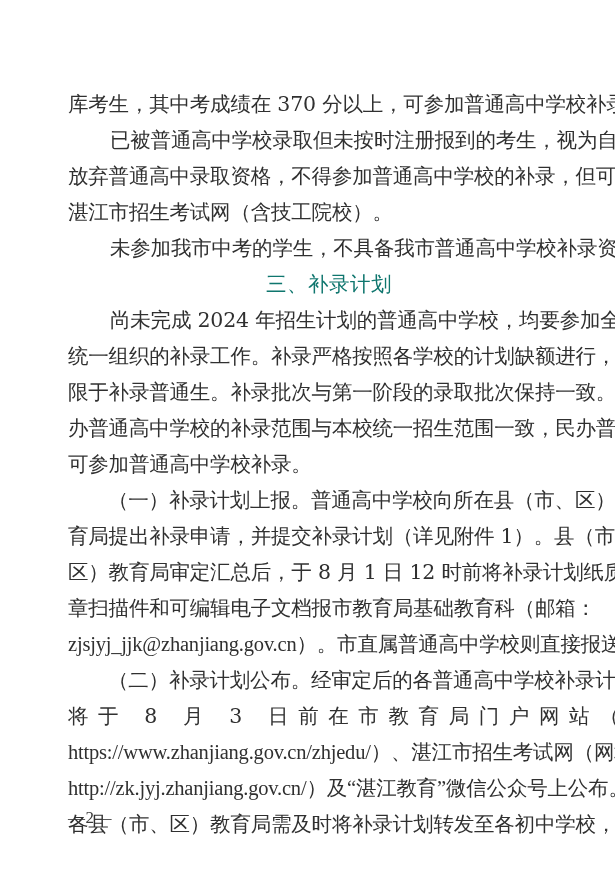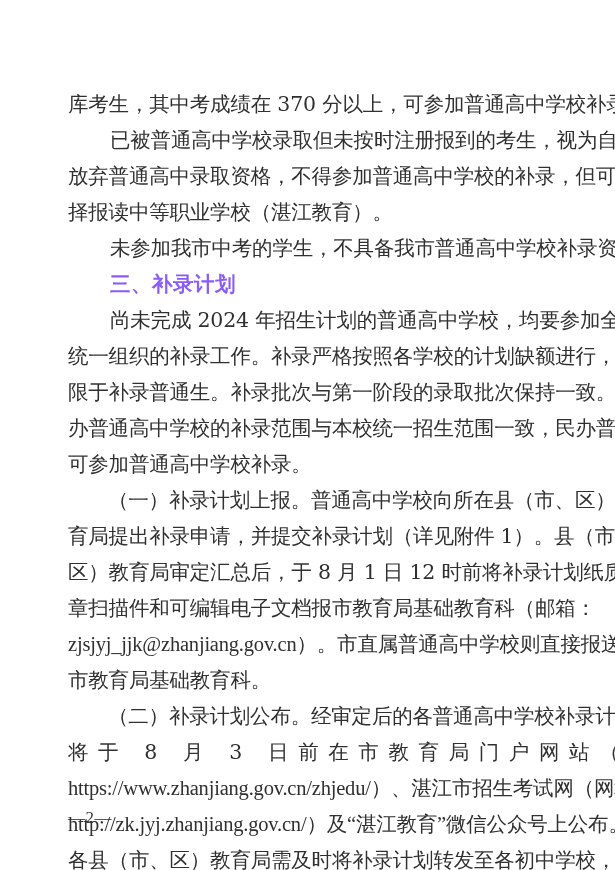--- a/index.html
+++ b/index.html
@@ -31,24 +31,25 @@
     letter-spacing: 0.1px;
   }
   
   .line.indent {
     padding-left: 42px;
   }
   .line.indent-sm {
     padding-left: 40px;
   }
   .line.heading {
-    font-weight: bold;
+    font-weight: normal;
     padding-left: 42px;
     letter-spacing: 0.5px;
-    color: #8b5cf6;
+    color: #0f766e;
+    text-align: center;
   }
   
   .line.tracked {
     letter-spacing: 9.6px;
     padding-left: 0;
   }
   .line.tight {
     letter-spacing: -0.2px;
   }
   .latin {
@@ -69,38 +70,37 @@
 <body>
 
 <div class="page">
 
   <div class="text-column">
 
     <div class="line tight">库考生，其中考成绩在 370 分以上，可参加普通高中学校补录。</div>
 
     <div class="line indent tight">已被普通高中学校录取但未按时注册报到的考生，视为自愿</div>
     <div class="line tight">放弃普通高中录取资格，不得参加普通高中学校的补录，但可选</div>
-    <div class="line tight">择报读中等职业学校（湛江教育）。</div>
+    <div class="line tight">湛江市招生考试网（含技工院校）。</div>
 
     <div class="line indent tight">未参加我市中考的学生，不具备我市普通高中学校补录资格。</div>
 
     <div class="line heading">三、补录计划</div>
 
     <div class="line indent tight">尚未完成 2024 年招生计划的普通高中学校，均要参加全市</div>
     <div class="line tight">统一组织的补录工作。补录严格按照各学校的计划缺额进行，仅</div>
     <div class="line tight">限于补录普通生。补录批次与第一阶段的录取批次保持一致。公</div>
     <div class="line tight">办普通高中学校的补录范围与本校统一招生范围一致，民办普通</div>
     <div class="line tight">可参加普通高中学校补录。</div>
 
     <div class="line indent-sm tight">（一）补录计划上报。普通高中学校向所在县（市、区）教</div>
     <div class="line tight">育局提出补录申请，并提交补录计划（详见附件 1）。县（市、</div>
     <div class="line tight">区）教育局审定汇总后，于 8 月 1 日 12 时前将补录计划纸质盖</div>
     <div class="line tight">章扫描件和可编辑电子文档报市教育局基础教育科（邮箱：</div>
     <div class="line latin tight">zjsjyj_jjk@zhanjiang.gov.cn）。市直属普通高中学校则直接报送至</div>
-    <div class="line tight">市教育局基础教育科。</div>
 
     <div class="line indent-sm tight">（二）补录计划公布。经审定后的各普通高中学校补录计划，</div>
     <div class="line tracked">将于 8 月 3 日前在市教育局门户网站（网址：</div>
     <div class="line latin tight">https://www.zhanjiang.gov.cn/zhjedu/）、湛江市招生考试网（网址：</div>
     <div class="line latin tight">http://zk.jyj.zhanjiang.gov.cn/）及“湛江教育”微信公众号上公布。</div>
     <div class="line tight">各县（市、区）教育局需及时将补录计划转发至各初中学校，各</div>
 
   </div>
 
   <div class="page-number">—2—</div>

